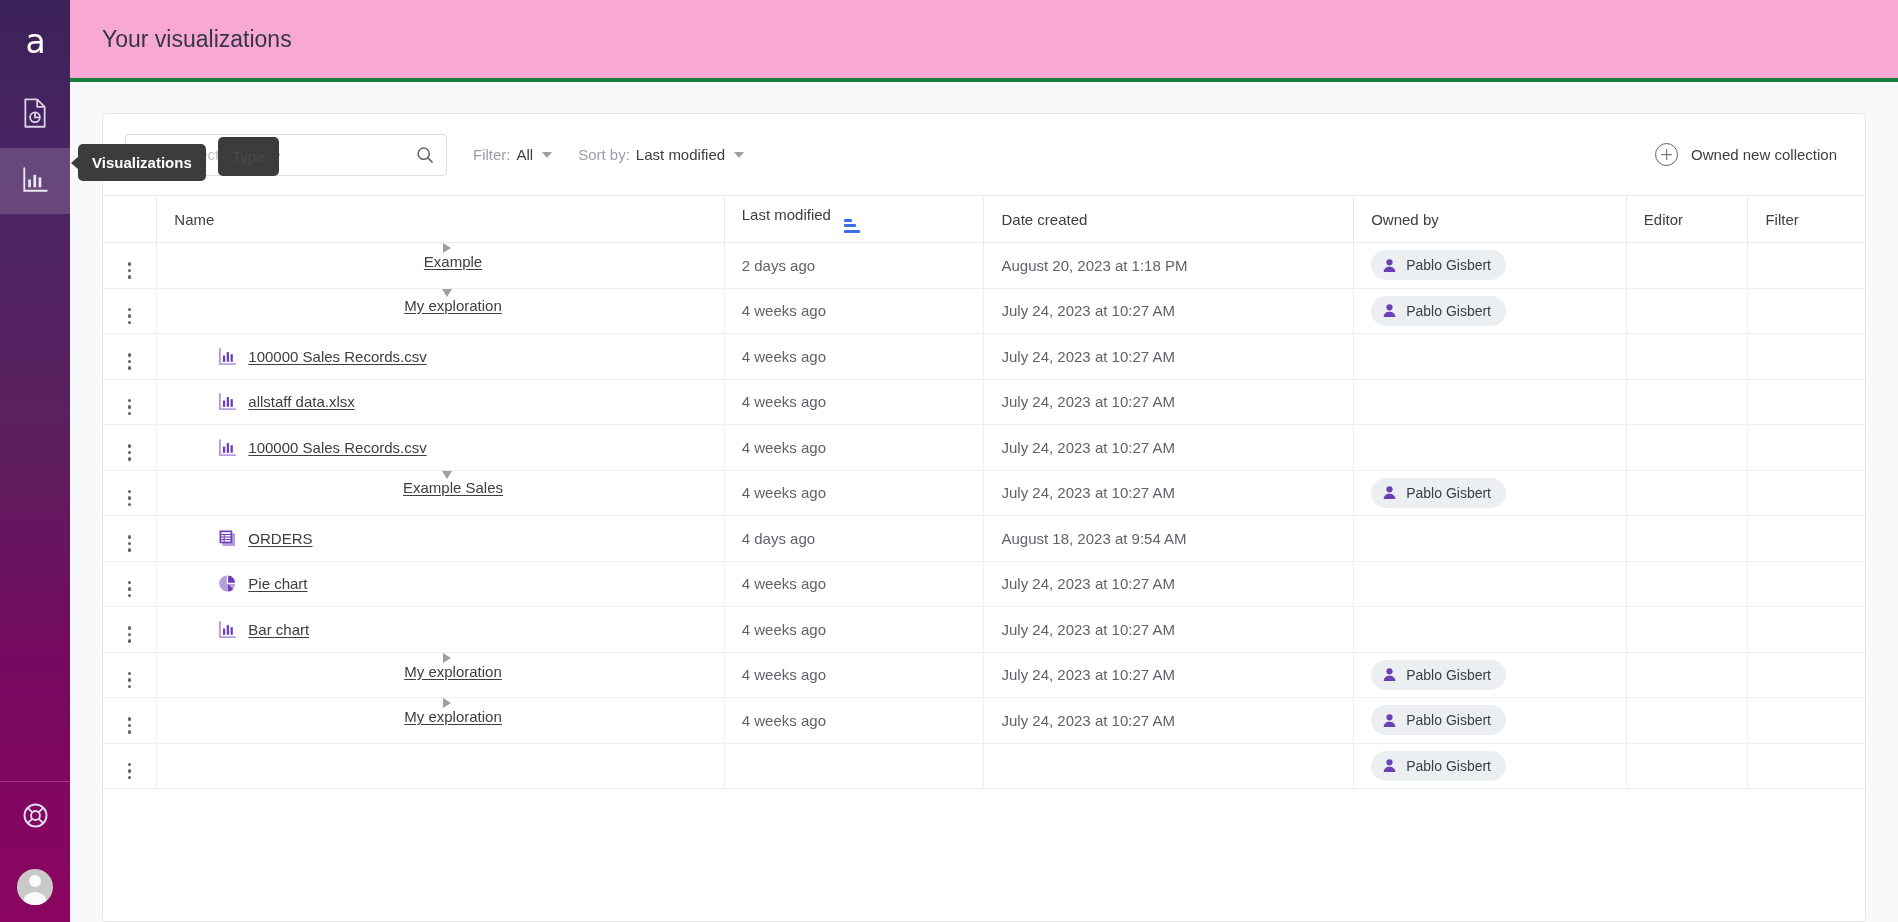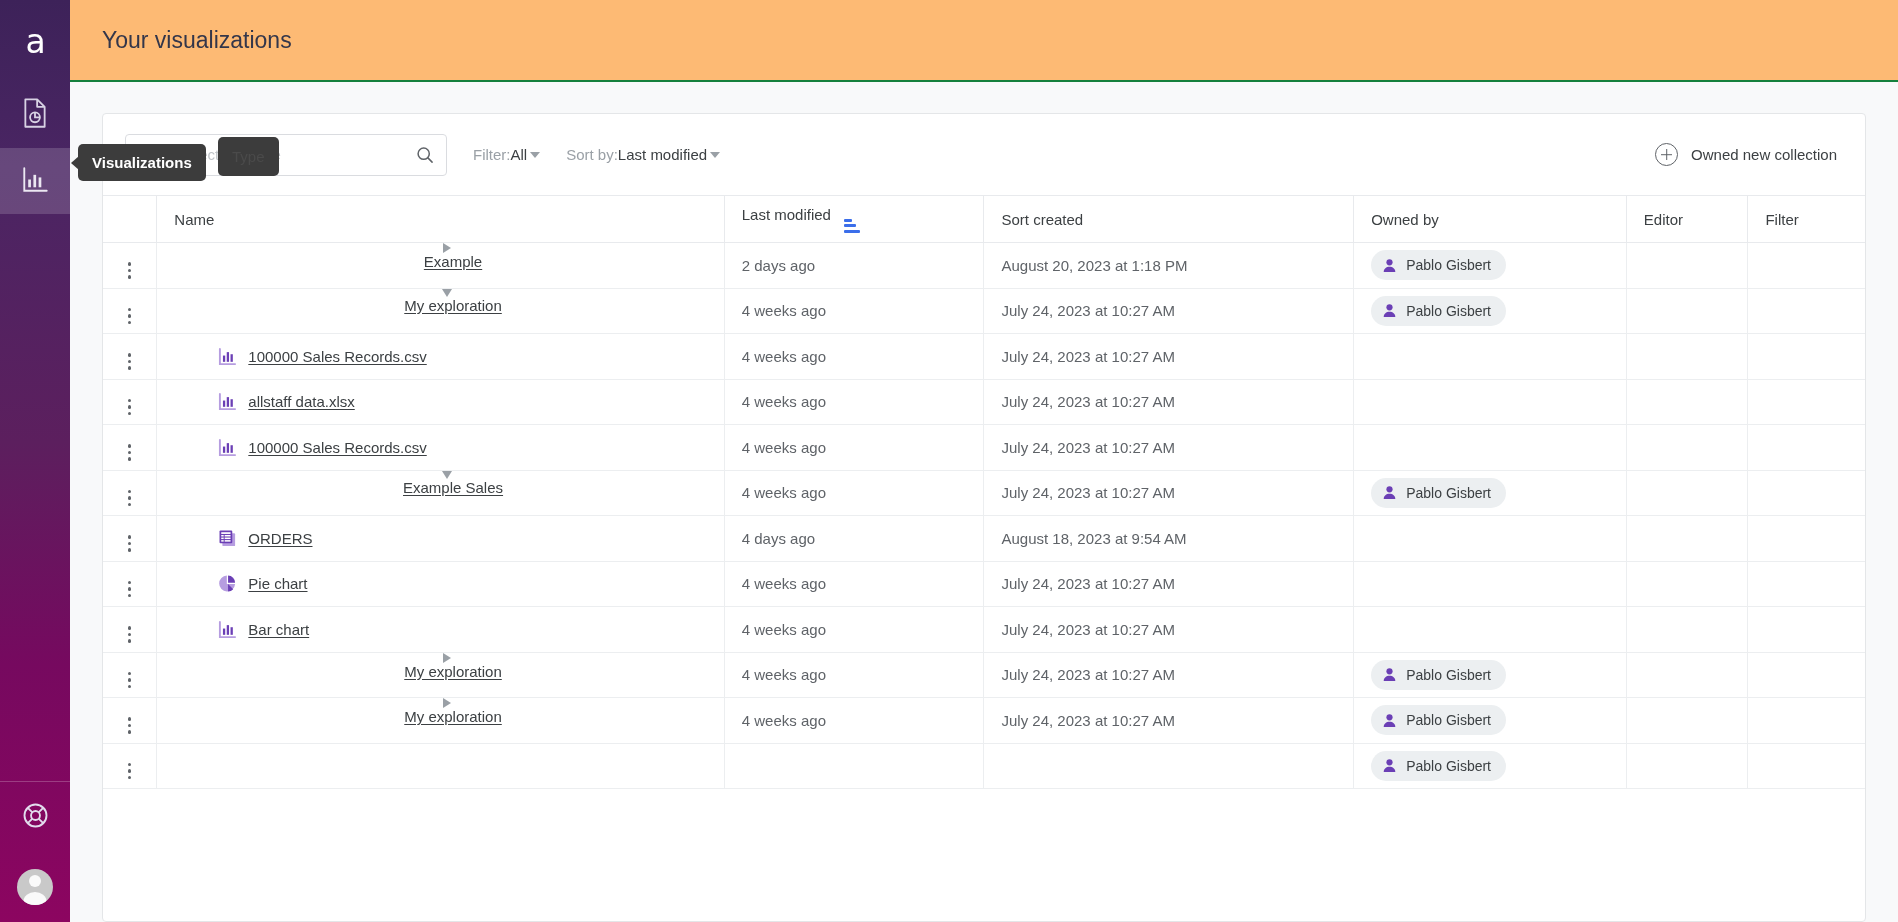--- a/index.html
+++ b/index.html
@@ -55,22 +55,22 @@
     transform: translateX(-50%);
     width: 23px; height: 18px; border-radius: 50% 50% 0 0; background: #fafafa;
   }
 
   
   .main {
     flex: 1 1 auto; height: 922px; background: #f8f9fa;
     display: flex; flex-direction: column; position: relative;
   }
   .topbar {
-    height: 82px; flex: 0 0 82px; background: #fdba74;
-    border-bottom: 2px solid #15803d;
+    height: 82px; flex: 0 0 82px; background: #f9a8d4;
+    border-bottom: 4px solid #15803d;
     display: flex; align-items: center; justify-content: space-between;
     padding: 0 32px 0 32px;
   }
   .page-title { font-size: 23px; color: #33364a; font-weight: 400; }
   .btn-primary {
     background: #e20074; color: #ffffff; border: none; border-radius: 5px;
     font-size: 15px; font-weight: 700; padding: 13px 22px;
     cursor: pointer; font-family: "Liberation Sans", sans-serif;
   }
 
@@ -92,21 +92,21 @@
   }
   .search-wrap input {
     flex: 1 1 auto; border: none; outline: none; font-size: 15px;
     color: #3c4043; background: transparent;
     font-family: "Liberation Sans", sans-serif;
   }
   .search-wrap input::placeholder { color: #bfc3c7; }
   .search-icon { width: 18px; height: 18px; flex: 0 0 18px; color: #5f6368; }
 
   .dd {
-    display: flex; align-items: center; gap: 0;
+    display: flex; align-items: center; gap: 6px;
     font-size: 15px; margin-left: 26px; cursor: pointer; white-space: nowrap;
   }
   .dd .lbl { color: #9aa0a6; }
   .dd .val { color: #3c4043; }
   .caret {
     width: 0; height: 0; border-left: 5px solid transparent;
     border-right: 5px solid transparent; border-top: 6px solid #9aa0a6;
     margin-left: 3px;
   }
   .spacer { flex: 1 1 auto; }
@@ -298,21 +298,21 @@
               <th class="col-menu"></th>
               <th class="col-name">Name</th>
               <th class="col-mod">
                 <span>Last modified</span>
                 <span class="sort-ico">
                     <i></i>
                     <i></i>
                     <i></i>
                   </span>
               </th>
-              <th class="col-date">Sort created</th>
+              <th class="col-date">Date created</th>
               <th class="col-owner">Owned by</th>
               <th class="col-editor">Editor</th>
               <th class="col-viewer">Filter</th>
             </tr>
           </thead>
           <tbody id="tbody">
               <tr>
                 <td class="col-menu"><span class="kebab">
                     <span></span>
                     <span></span>

